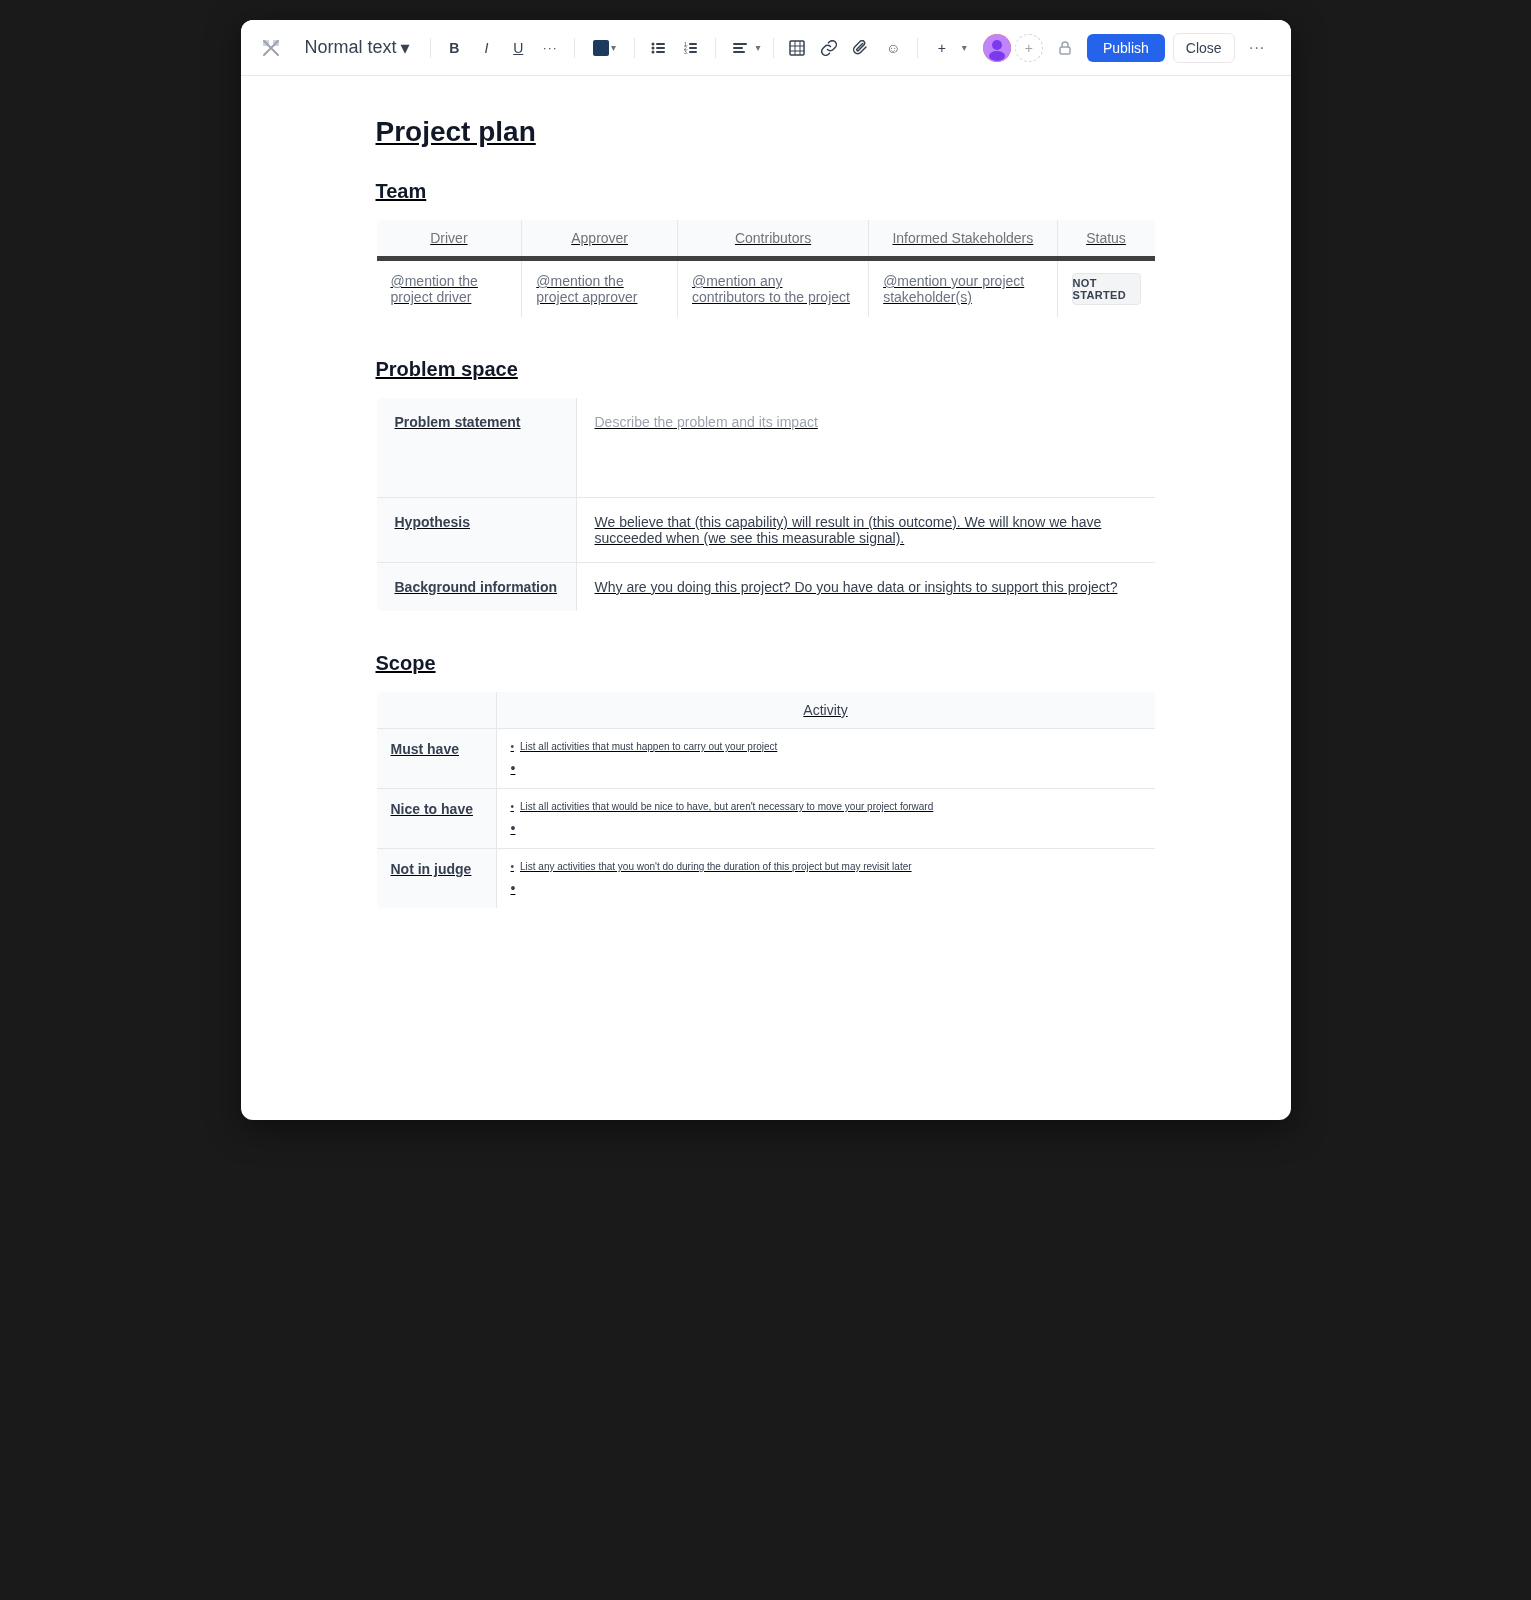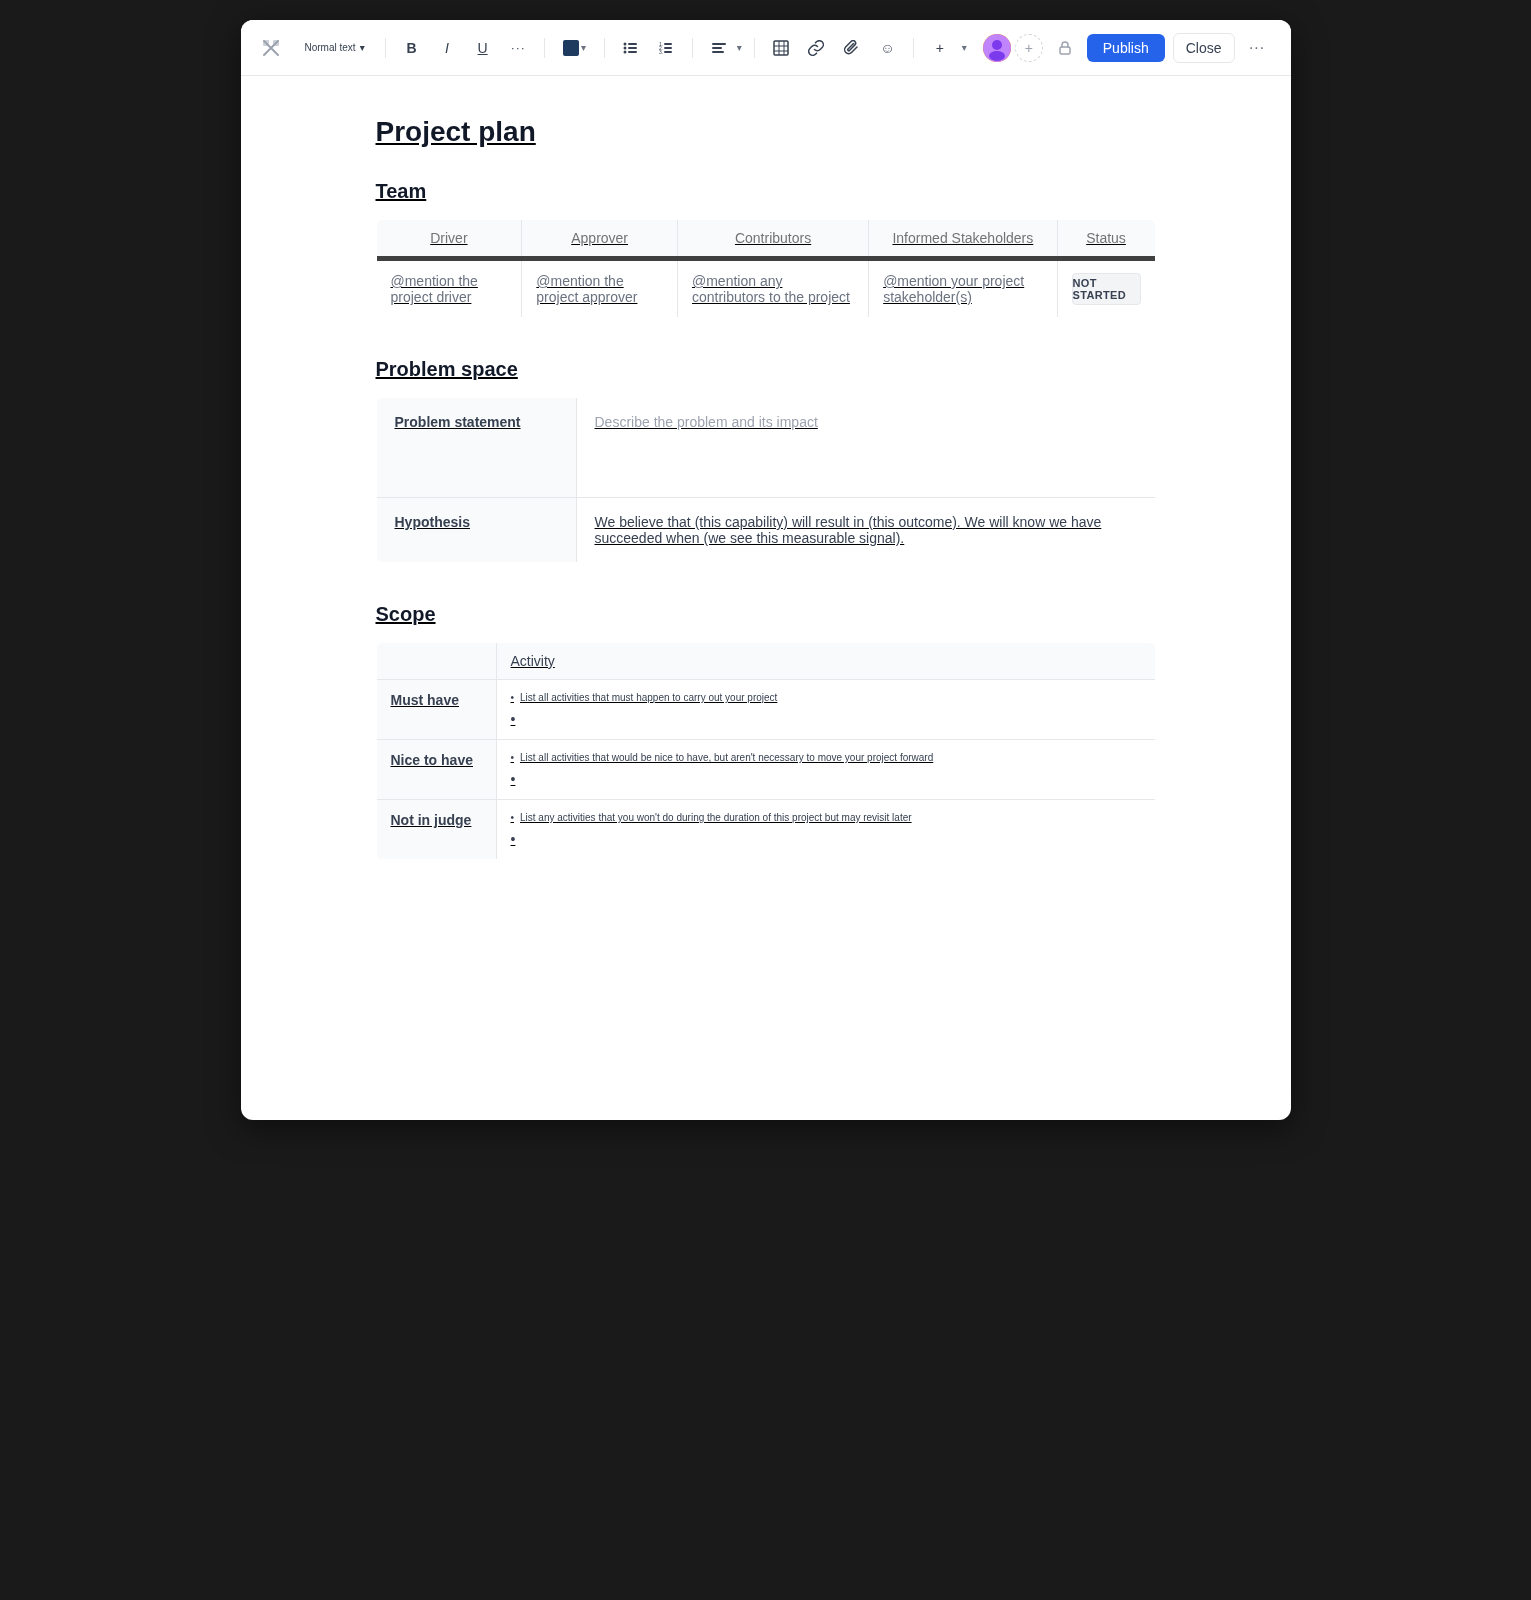--- a/index.html
+++ b/index.html
@@ -34,21 +34,21 @@
       display: flex;
       align-items: center;
       margin-right: 8px;
       color: #9ca3af;
       font-size: 18px;
     }
     .toolbar-text-style {
       display: flex;
       align-items: center;
       gap: 4px;
-      font-size: 10px;
+      font-size: 18px;
       color: #374151;
       padding: 4px 8px;
       border-radius: 4px;
       cursor: pointer;
       white-space: nowrap;
     }
     .toolbar-divider {
       width: 1px;
       height: 20px;
       background: #e5e7eb;
@@ -253,21 +253,21 @@
       width: 100%;
       border-collapse: collapse;
       border: 1px solid #e5e7eb;
       border-radius: 6px;
       overflow: hidden;
       font-size: 14px;
     }
     .scope-table th {
       background: #f9fafb;
       padding: 10px 14px;
-      text-align: left;
+      text-align: center;
       font-weight: 500;
       color: #374151;
       border-bottom: 1px solid #e5e7eb;
     }
     .scope-table td {
       padding: 12px 14px;
       border-bottom: 1px solid #e5e7eb;
       border-right: 1px solid #e5e7eb;
       vertical-align: top;
       color: #374151;
@@ -470,20 +470,24 @@
           <tr>
             <td class="problem-label">Problem statement</td>
             <td class="problem-value" style="height: 100px; vertical-align: top; padding-top: 16px;">
               <span>Describe the problem and its impact</span>
             </td>
           </tr>
           <tr>
             <td class="problem-label">Hypothesis</td>
             <td class="problem-value-dark">We believe that (this capability) will result in (this outcome). We will know we have succeeded when (we see this measurable signal).</td>
           </tr>
+          <tr>
+            <td class="problem-label">Background information</td>
+            <td class="problem-value-dark">Why are you doing this project? Do you have data or insights to support this project?</td>
+          </tr>
         </tbody>
       </table>
     </section>
 
     <section>
       <h2 class="section-title">Scope</h2>
       <table class="scope-table">
         <thead>
           <tr>
             <th style="width:120px; background:#f9fafb; border-right: 1px solid #e5e7eb;"></th>

